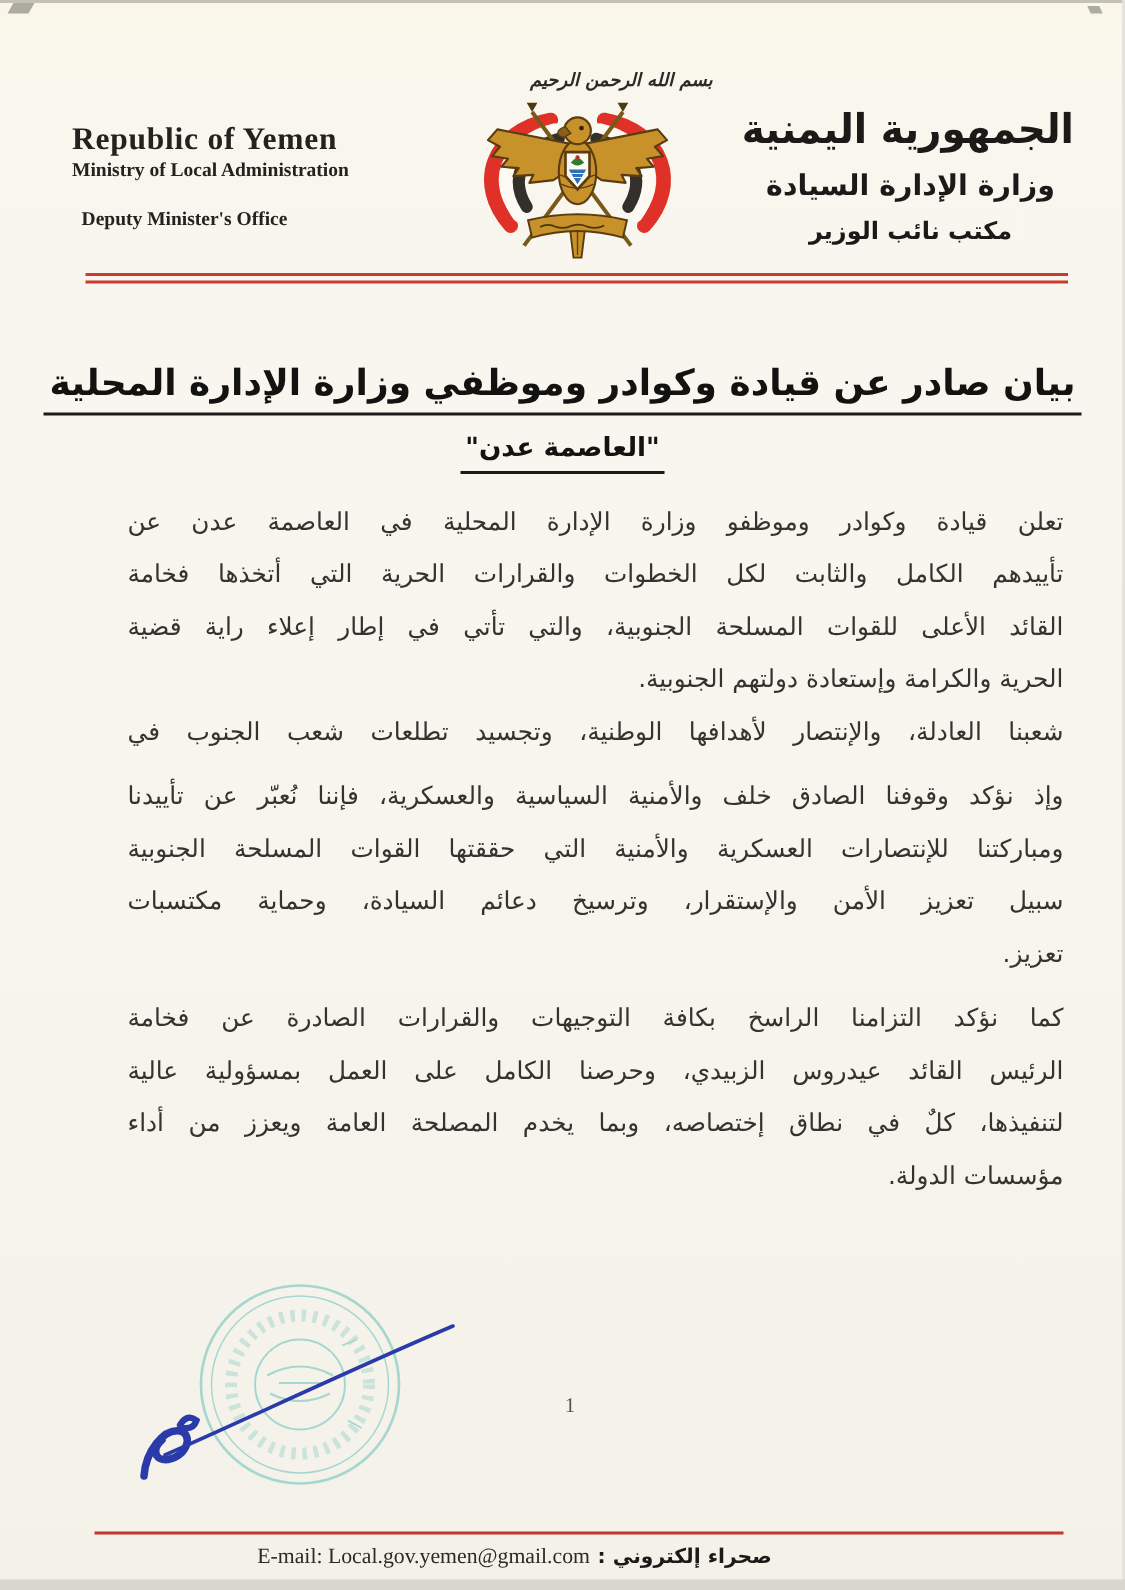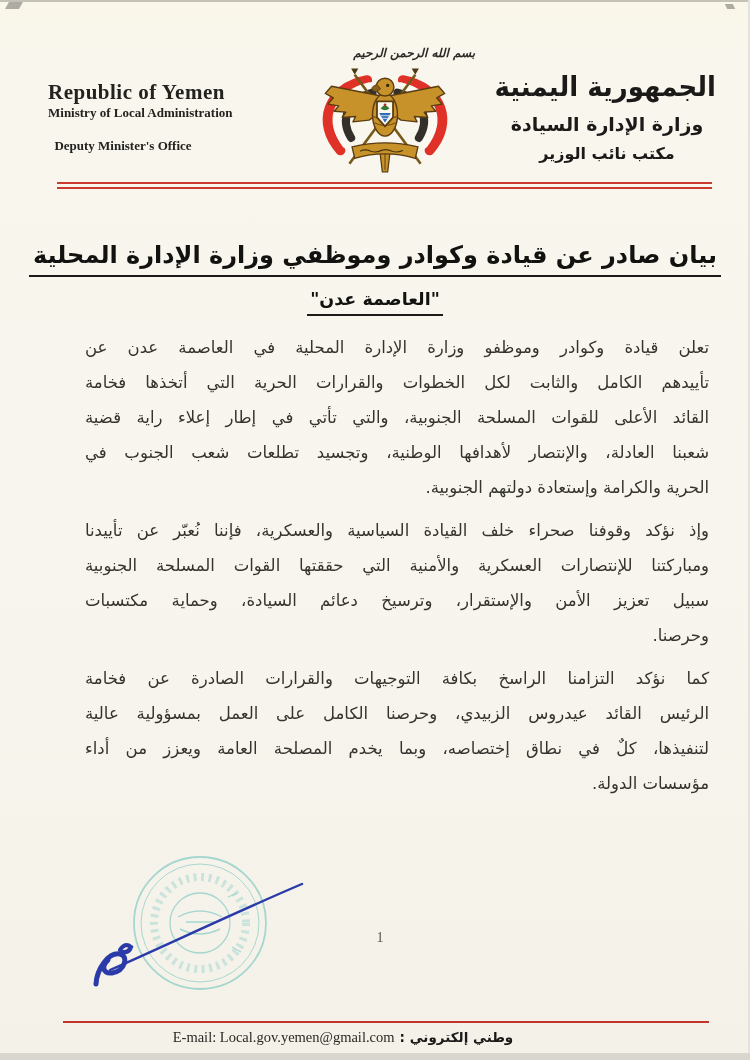--- a/index.html
+++ b/index.html
@@ -143,28 +143,28 @@
   </div>
   <div class="subtitle-wrap">
     <span class="doc-subtitle">"العاصمة عدن"</span>
   </div>
 
   <div class="body-text">
       <div class="para">
         <div class="line">تعلن قيادة وكوادر وموظفو وزارة الإدارة المحلية في العاصمة عدن عن</div>
         <div class="line">تأييدهم الكامل والثابت لكل الخطوات والقرارات الحرية التي أتخذها فخامة</div>
         <div class="line">القائد الأعلى للقوات المسلحة الجنوبية، والتي تأتي في إطار إعلاء راية قضية</div>
+        <div class="line last">الحرية والكرامة وإستعادة دولتهم الجنوبية.</div>
         <div class="line">شعبنا العادلة، والإنتصار لأهدافها الوطنية، وتجسيد تطلعات شعب الجنوب في</div>
-        <div class="line last">الحرية والكرامة وإستعادة دولتهم الجنوبية.</div>
       </div>
       <div class="para">
-        <div class="line">وإذ نؤكد وقوفنا صحراء خلف القيادة السياسية والعسكرية، فإننا نُعبّر عن تأييدنا</div>
+        <div class="line">وإذ نؤكد وقوفنا الصادق خلف والأمنية السياسية والعسكرية، فإننا نُعبّر عن تأييدنا</div>
         <div class="line">ومباركتنا للإنتصارات العسكرية والأمنية التي حققتها القوات المسلحة الجنوبية</div>
         <div class="line">سبيل تعزيز الأمن والإستقرار، وترسيخ دعائم السيادة، وحماية مكتسبات</div>
-        <div class="line last">وحرصنا.</div>
+        <div class="line last">تعزيز.</div>
       </div>
       <div class="para">
         <div class="line">كما نؤكد التزامنا الراسخ بكافة التوجيهات والقرارات الصادرة عن فخامة</div>
         <div class="line">الرئيس القائد عيدروس الزبيدي، وحرصنا الكامل على العمل بمسؤولية عالية</div>
         <div class="line">لتنفيذها، كلٌ في نطاق إختصاصه، وبما يخدم المصلحة العامة ويعزز من أداء</div>
         <div class="line last">مؤسسات الدولة.</div>
       </div>
     </div>
 
   <svg class="stamp" width="144" height="144" viewBox="0 0 144 144">
@@ -184,20 +184,20 @@
       <path d="M36,80 q5,-8 11,-3 q-2,6 -9,5" stroke-width="4.2"></path>
       <path d="M26,100 C72,80 152,42 218,14" stroke-width="2.4"></path>
     </g>
   </svg>
 
   <div class="page-number">1</div>
 
   <div class="footer-rule"></div>
   <div class="footer-text">
     <span class="footer-inner">
-      <span class="footer-label">وطني إلكتروني :</span>
+      <span class="footer-label">صحراء إلكتروني :</span>
       <span class="footer-email">E-mail: Local.gov.yemen@gmail.com</span>
     </span>
   </div>
 
   <div class="edge-right"></div>
   <div class="edge-bottom"></div>
 </div>
 
 </body></html>

